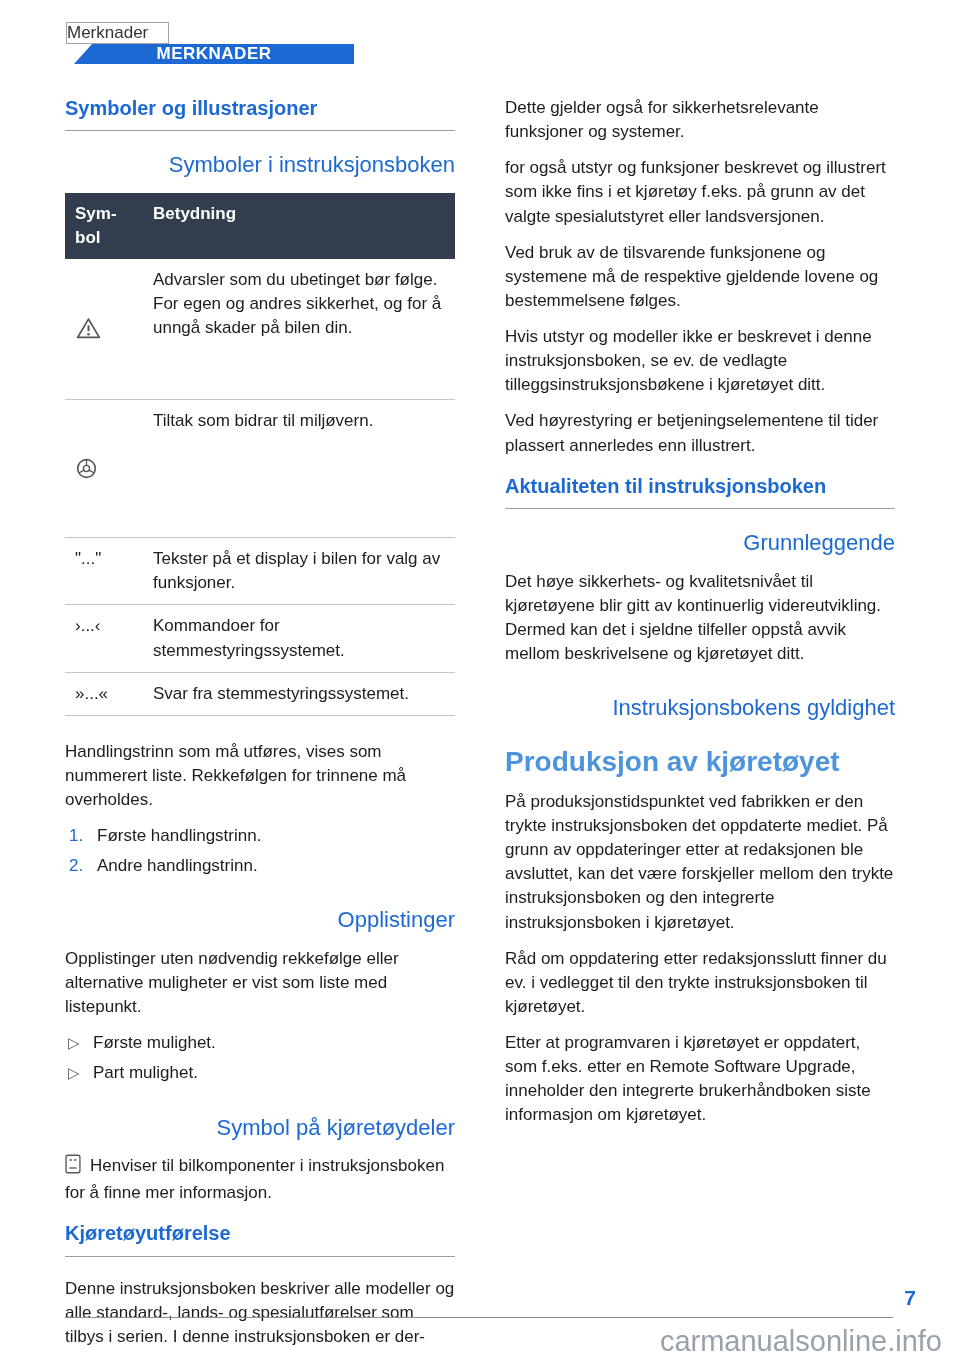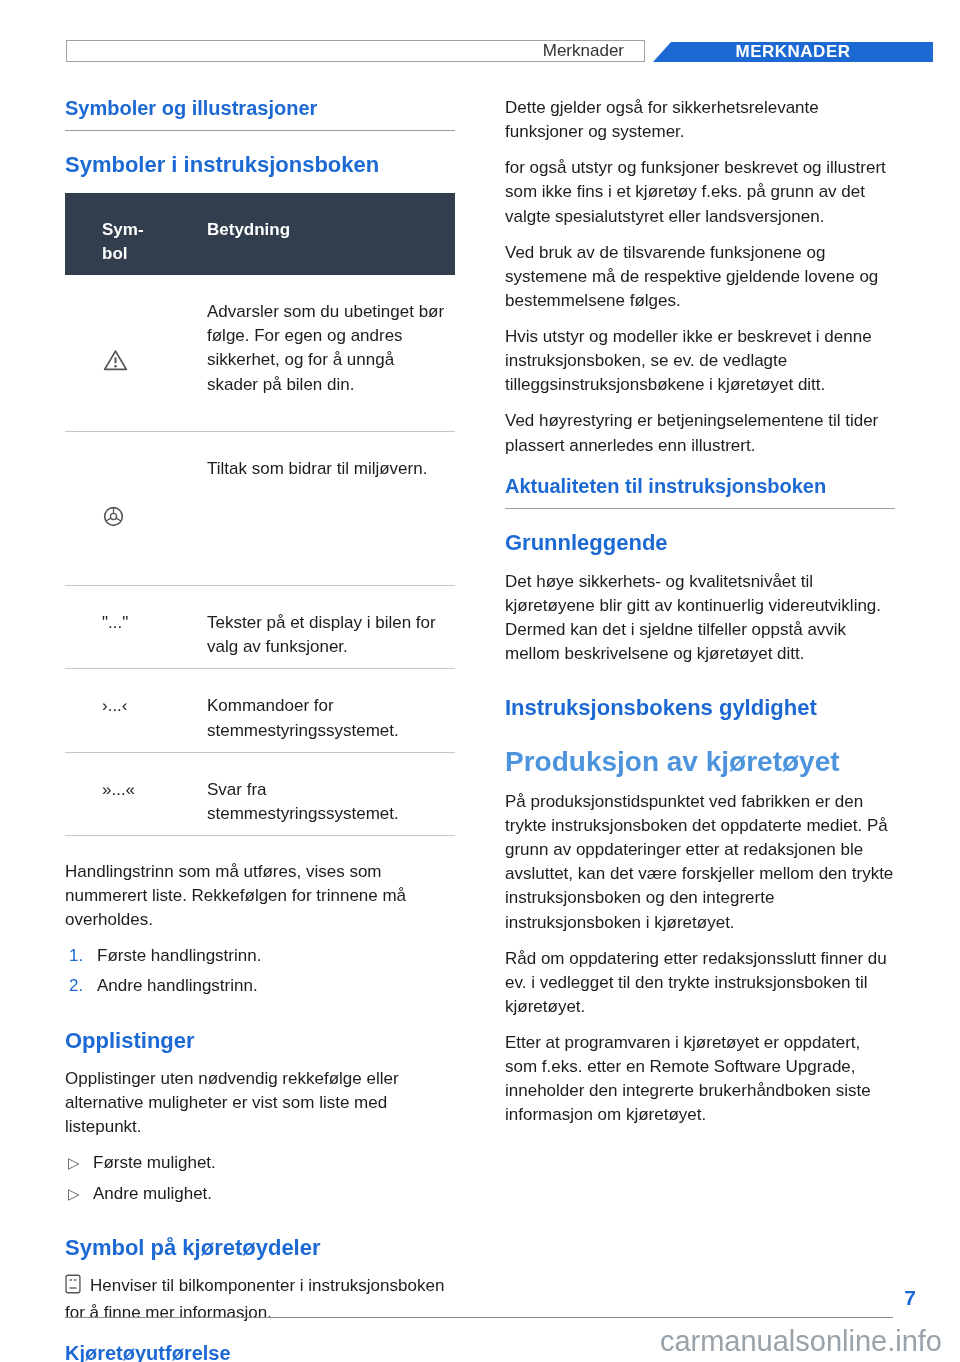--- a/index.html
+++ b/index.html
@@ -11,47 +11,47 @@
   }
   *{box-sizing:border-box;margin:0;padding:0;}
   html,body{background:#e8e8e8;}
   body{font-family:"Liberation Sans","DejaVu Sans",sans-serif;}
   .page{
     position:relative;width:960px;height:1362px;background:#fff;
     color:var(--text);overflow:hidden;margin:0 auto;
   }
 
   
-  .header{position:absolute;top:22px;left:66px;right:27px;height:40px;display:flex;align-items:flex-end;}
+  .header{position:absolute;top:22px;left:66px;right:27px;height:40px;display:flex;align-items:flex-start;flex-direction:column;}
   .header-box{flex:1;border:1px solid #a3a3a3;display:flex;align-items:center;justify-content:flex-end;padding-right:20px;}
   .header-label{font-size:17px;color:#333;}
   .header-badge{
     width:280px;margin-left:8px;background:var(--accent);color:#fff;
     display:flex;align-items:center;justify-content:center;
     font-weight:bold;font-size:17px;letter-spacing:.5px;
     clip-path:polygon(18px 0,100% 0,100% 100%,0 100%);
   }
 
   
   .content{position:absolute;top:96px;left:65px;right:65px;display:flex;gap:50px;}
   .col{width:390px;font-size:17px;line-height:1.42;}
 
   h1{font-size:20px;line-height:1.22;color:var(--accent);font-weight:bold;
      padding-bottom:10px;border-bottom:1px solid var(--line);margin:0 0 20px;}
   h1.section-gap{margin-top:16px;}
-  h2{font-size:22px;line-height:1.25;color:var(--accent);font-weight:bold;margin:28px 0 13px;}
+  h2{font-size:22px;line-height:1.25;color:var(--accent);font-weight:normal;margin:28px 0 13px;text-align:right;}
   h2.first{margin-top:0;}
   h3{font-size:28px;line-height:1.3;color:var(--accent-light);font-weight:bold;margin:22px 0 10px;}
   p.body{margin:0 0 12px;}
 
   
   .sym-table{width:100%;margin:14px 0 24px;}
   .trow{display:flex;border-bottom:1px solid #c6c6c6;}
   .trow.thead{background:var(--table-header-bg);color:#fff;font-weight:bold;border-bottom:none;}
-  .tcell{padding:25px 8px 9px 0;margin-left:27px;}
+  .tcell{padding:9px 8px 9px 0;}
   .tsym{width:88px;flex:0 0 88px;padding-left:10px;white-space:pre-line;}
   .ttext{flex:1;}
   .icon svg{display:block;}
 
   
   .step,.bullet{display:flex;margin:0 0 6px;}
   .step-num{flex:0 0 32px;padding-left:4px;color:var(--accent);}
   .bullet-mark{flex:0 0 28px;padding-left:3px;color:#5a5a5a;font-size:15px;line-height:1.6;}
 
   .inline-icon{display:inline-block;vertical-align:-3px;margin-right:9px;}
@@ -146,21 +146,21 @@
 
       <h2>Opplistinger</h2>
       <p class="body">Opplistinger uten nødvendig rekkefølge eller alternative muligheter er vist som liste med listepunkt.</p>
 
       <div class="bullet">
         <span class="bullet-mark">▷</span>
         <span>Første mulighet.</span>
       </div>
       <div class="bullet">
         <span class="bullet-mark">▷</span>
-        <span>Andre mulighet.</span>
+        <span>Part mulighet.</span>
       </div>
 
       <h2>Symbol på kjøretøydeler</h2>
       <p class="body">
         <span class="inline-icon">
           <svg viewBox="0 0 18 22" width="16" height="20">
             <rect x="1.2" y="1.2" width="15.6" height="19.6" rx="2.2" fill="none" stroke="#555" stroke-width="1.5"></rect>
             <line x1="5" y1="6.5" x2="8" y2="6.5" stroke="#555" stroke-width="1.5"></line>
             <line x1="10" y1="6.5" x2="13" y2="6.5" stroke="#555" stroke-width="1.5"></line>
             <line x1="5" y1="15.5" x2="13" y2="15.5" stroke="#555" stroke-width="1.5"></line>

